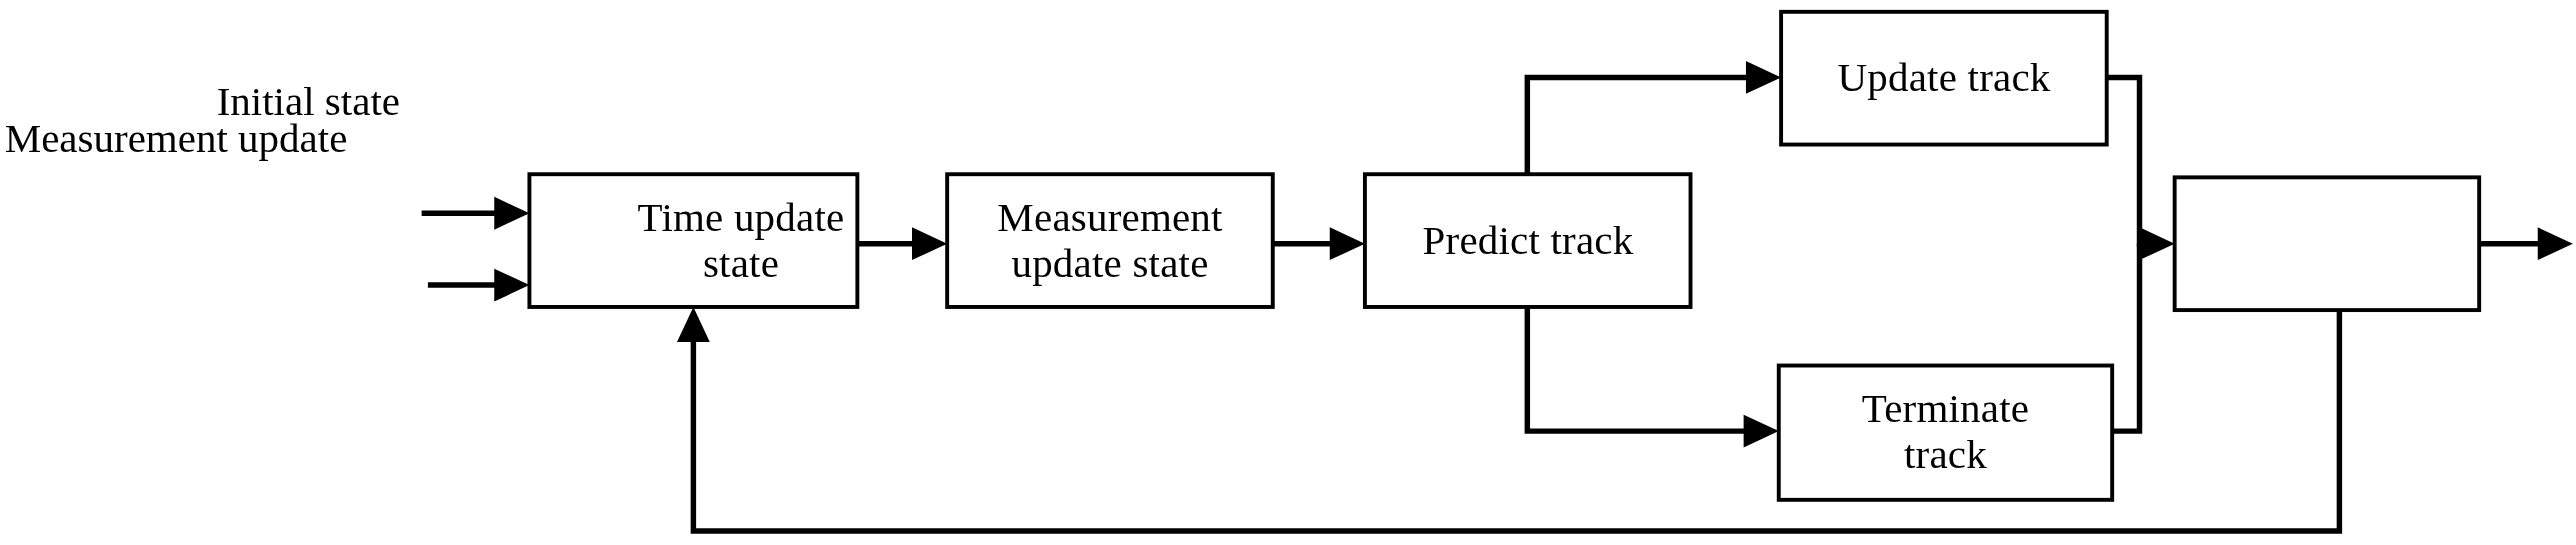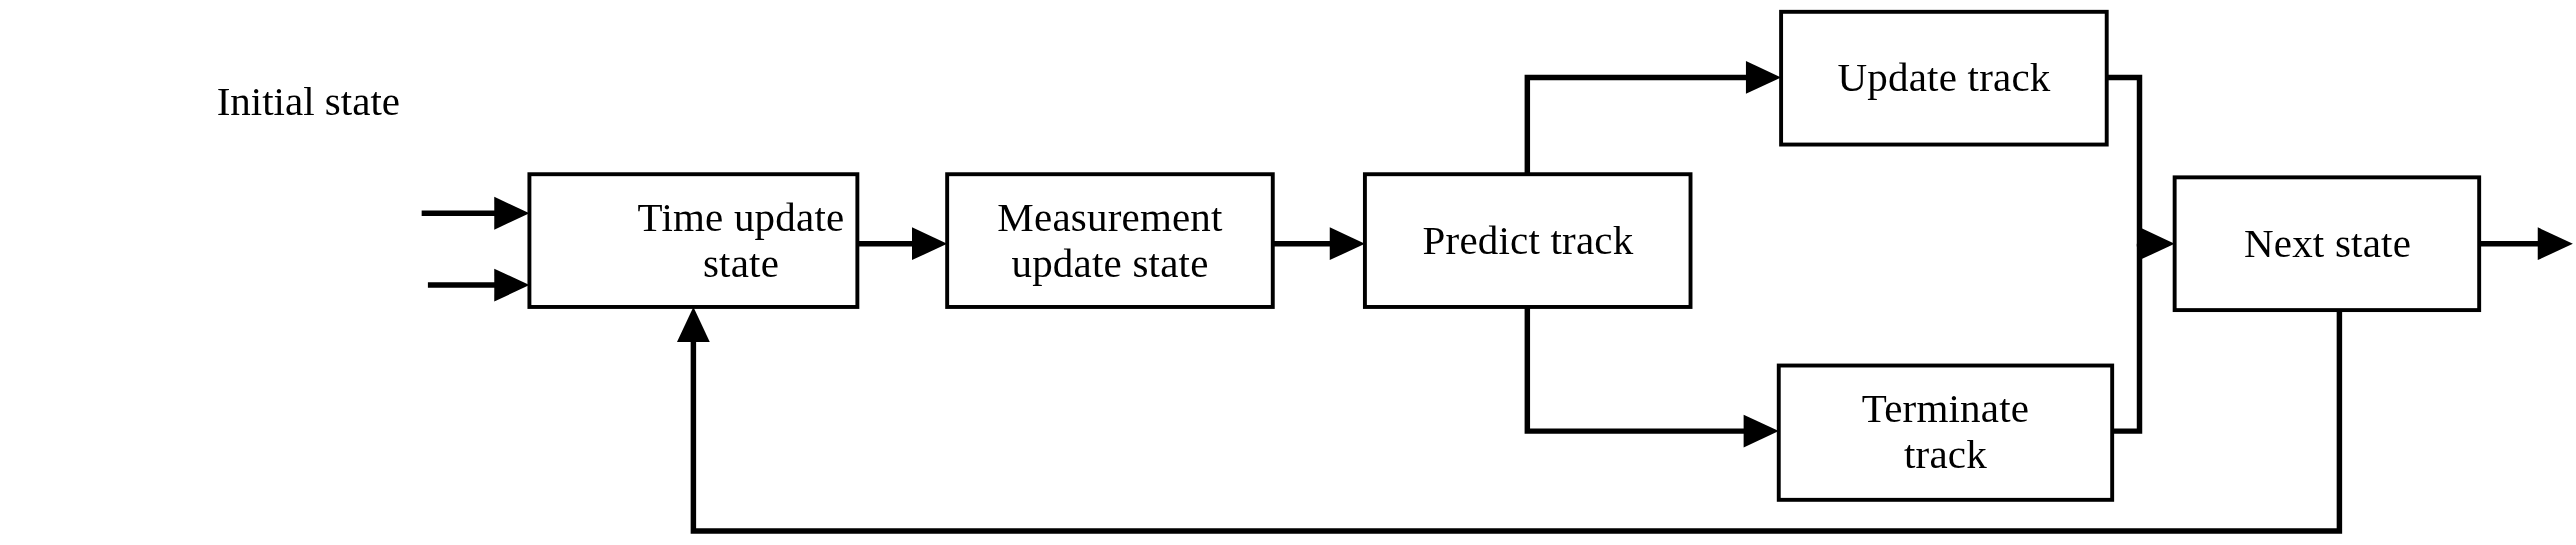--- a/index.html
+++ b/index.html
@@ -125,19 +125,19 @@
   <div class="node-label" id="label-measurement-update-state">Measurement
 update state</div>
 
   <div class="node-label" id="label-predict-track">Predict track</div>
 
   <div class="node-label" id="label-terminate-track">Terminate
 track</div>
 
   <div class="node-label" id="label-update-track">Update track</div>
 
-  <div class="node-label" id="label-next-state">Next state</div>
 
   <div class="free-label" id="label-initial-state">Initial state</div>
 
+  <div class="free-label" id="label-measurement-update">Measurement update</div>
 
 </div>
 
 
 </body></html>

